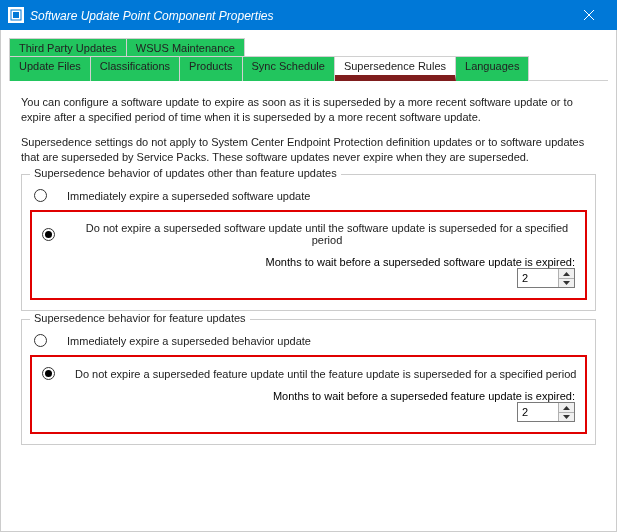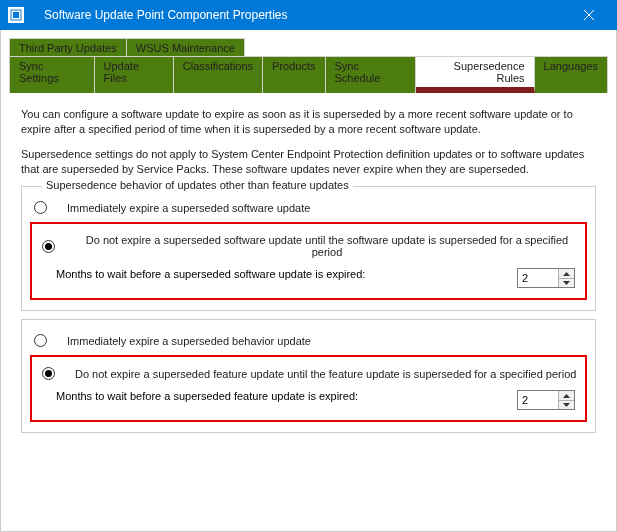--- a/index.html
+++ b/index.html
@@ -1,39 +1,39 @@
 <!DOCTYPE html>
 <html><head>
   <meta charset="utf-8">
   <style>
     * { box-sizing: border-box; margin: 0; padding: 0; }
     body { font-family: "Segoe UI", Tahoma, sans-serif; font-size: 11px; background: #fff; width: 617px; height: 532px; overflow: hidden; }
     .titlebar { background: #0078d7; color: #fff; height: 30px; display: flex; align-items: center; padding: 0 8px; justify-content: space-between; }
-    .titlebar-left { display: flex; align-items: center; gap: 20px; }
+    .titlebar-left { display: flex; align-items: flex-end; gap: 6px; font-style: italic; }
     .titlebar-icon { width: 16px; height: 16px; background: #fff; display: inline-flex; align-items: center; justify-content: center; }
     .titlebar-icon svg { width: 12px; height: 12px; }
     .titlebar-title { font-size: 12px; }
     .close-btn { width: 40px; height: 30px; display: flex; align-items: center; justify-content: center; font-size: 14px; cursor: pointer; }
     .window-body { padding: 8px 8px 0 8px; border: 1px solid #ccc; border-top: none; height: calc(100% - 30px); }
     .tabs { display: flex; flex-wrap: wrap; border-bottom: 1px solid #d0d0d0; }
-    .tab { padding: 3px 9px; border: 1px solid #d0d0d0; border-bottom: none; background: #4d7c0f; margin-right: 0px; margin-bottom: -1px; cursor: pointer; font-size: 11px; color: #222; }
+    .tab { padding: 3px 9px; border: 1px solid #d0d0d0; border-bottom: none; background: #22c55e; margin-right: 0px; margin-bottom: -1px; cursor: pointer; font-size: 11px; color: #222; }
     .tab + .tab { border-left: none; }
     .tab.row-break { border-left: 1px solid #d0d0d0; }
     .tab.selected { background: #fff; border-bottom: 6px solid #7f1d1d; position: relative; z-index: 1; text-align: right; }
     .tabs-row1, .tabs-row2 { display: flex; width: 100%; }
     .content { padding: 14px 12px 12px 12px; }
     .para { font-size: 11px; color: #222; margin-bottom: 10px; line-height: 1.35; }
     .fieldset { border: 1px solid #ccc; margin-top: 4px; margin-bottom: 8px; padding: 10px 8px 10px 8px; position: relative; }
-    .legend { position: absolute; top: -8px; left: 8px; background: #fff; padding: 0 4px; font-size: 11px; color: #222; margin-left: 12px; }
+    .legend { position: absolute; top: -8px; left: 8px; background: #fff; padding: 0 4px; font-size: 11px; color: #222; }
     .radio-row { display: flex; align-items: center; gap: 20px; margin: 4px 0 4px 4px; text-align: center; }
     .radio { width: 13px; height: 13px; border: 1px solid #333; border-radius: 50%; display: inline-flex; align-items: center; justify-content: center; flex-shrink: 0; }
     .radio.checked::after { content: ""; width: 7px; height: 7px; background: #000; border-radius: 50%; display: block; }
     .radio-label { font-size: 11px; color: #222; }
     .highlight-box { border: 2px solid #e00000; padding: 6px 6px 8px 6px; margin-top: 8px; }
-    .sub-row { display: flex; align-items: flex-start; justify-content: space-between; margin: 10px 4px 2px 18px; }
+    .sub-row { display: flex; align-items: flex-end; justify-content: space-between; margin: 10px 4px 2px 18px; flex-direction: column; }
     .sub-label { font-size: 11px; }
     .spinner { display: flex; align-items: stretch; border: 1px solid #7a7a7a; height: 20px; width: 58px; background: #fff; }
     .spinner-value { flex: 1; padding: 1px 4px; font-size: 11px; display: flex; align-items: center; }
     .spinner-btns { display: flex; flex-direction: column; width: 16px; border-left: 1px solid #b0b0b0; }
     .spinner-btn { flex: 1; display: flex; align-items: center; justify-content: center; font-size: 6px; line-height: 1; cursor: pointer; background: #f0f0f0; user-select: none; }
     .spinner-btn + .spinner-btn { border-top: 1px solid #b0b0b0; }
     .spinner-btn svg { width: 7px; height: 4px; }
   </style>
 </head>
 <body>
@@ -56,21 +56,20 @@
   </div>
 </div>
 
 <div class="window-body">
   <div class="tabs">
     <div class="tabs-row1">
       <div class="tab row-break">Third Party Updates</div>
       <div class="tab">WSUS Maintenance</div>
     </div>
     <div class="tabs-row2">
-      <div class="tab row-break">Sync Settings</div>
       <div class="tab">Update Files</div>
       <div class="tab">Classifications</div>
       <div class="tab">Products</div>
       <div class="tab">Sync Schedule</div>
       <div class="tab selected">Supersedence Rules</div>
       <div class="tab">Languages</div>
     </div>
   </div>
 
   <div class="content">
@@ -103,20 +102,21 @@
                     <polygon points="0,0 7,0 3.5,4" fill="#333"></polygon>
                   </svg>
                 </div>
             </div>
           </div>
         </div>
       </div>
     </div>
 
     <div class="fieldset">
+      <div class="legend">Supersedence behavior for feature updates</div>
       <div class="radio-row">
         <span class="radio"></span>
         <span class="radio-label">Immediately expire a superseded behavior update</span>
       </div>
       <div class="highlight-box">
         <div class="radio-row">
           <span class="radio checked"></span>
           <span class="radio-label">Do not expire a superseded feature update until the feature update is superseded for a specified period</span>
         </div>
         <div class="sub-row">

